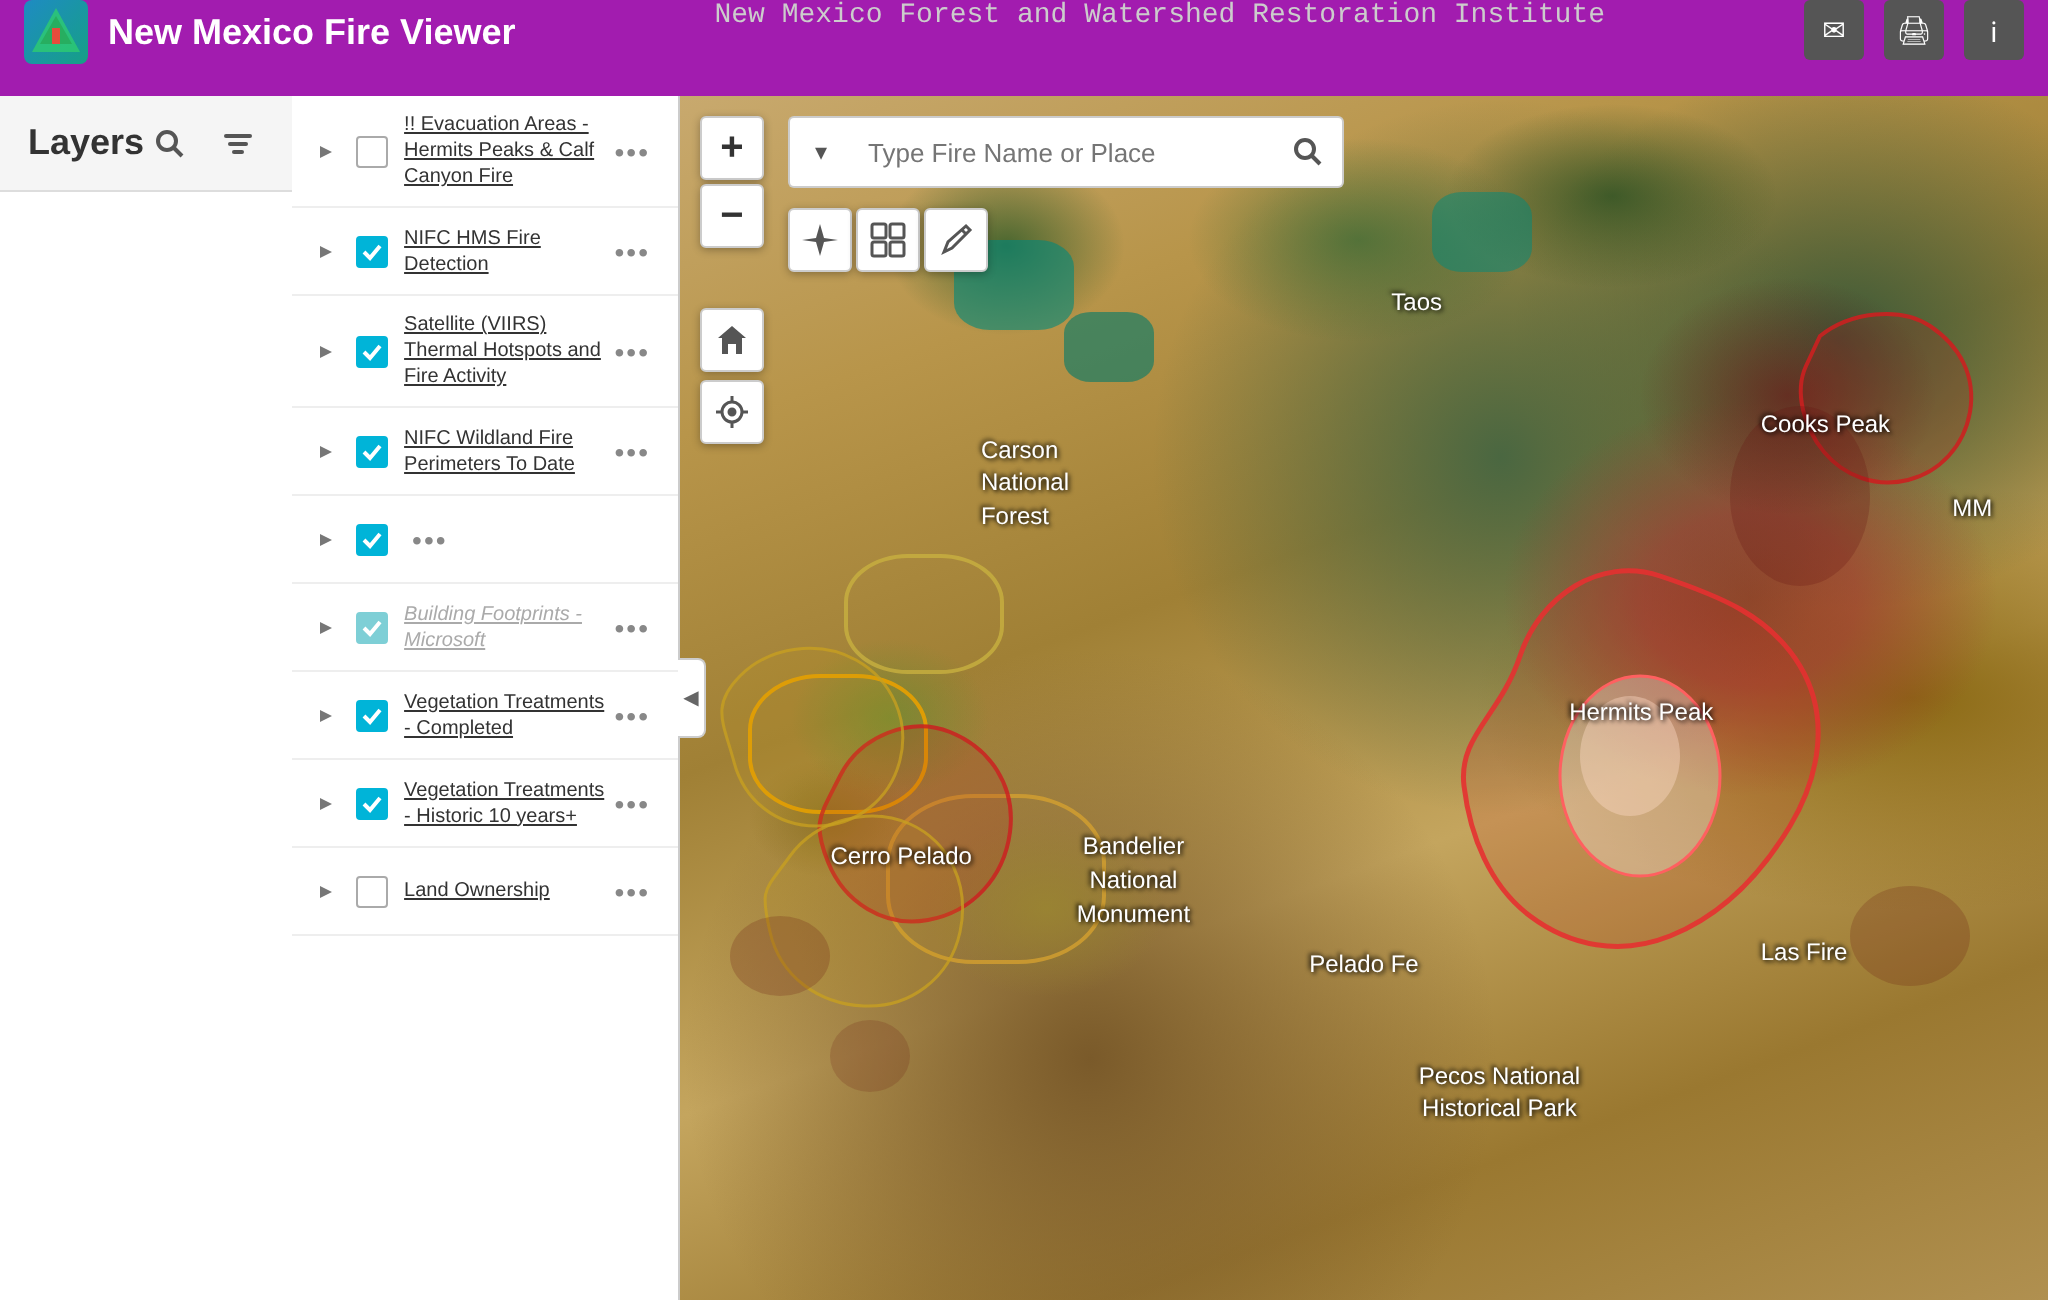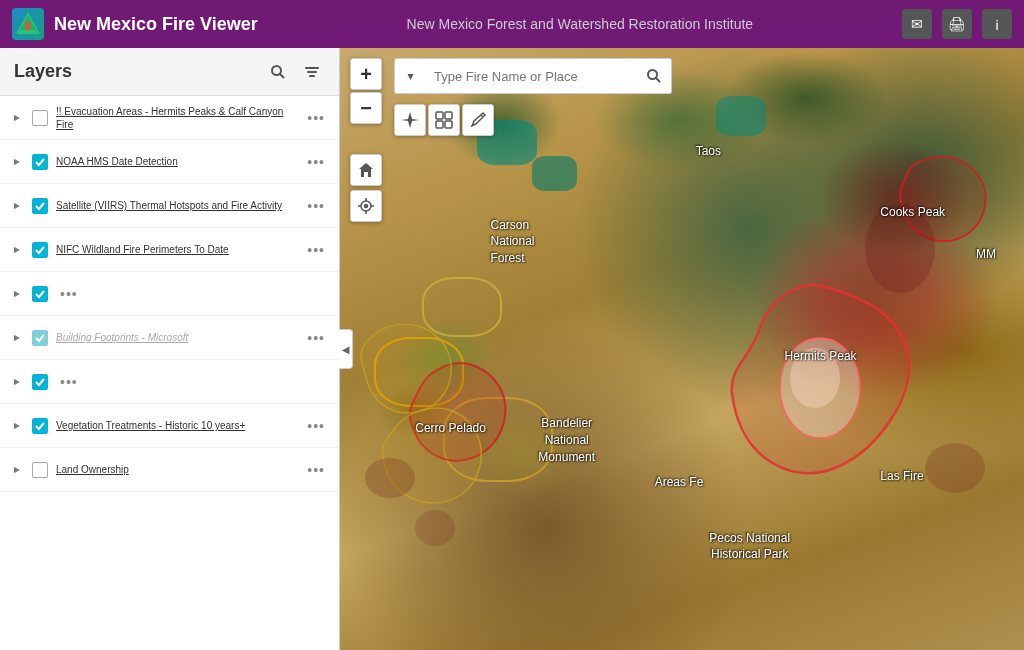--- a/index.html
+++ b/index.html
@@ -1,56 +1,55 @@
 <!DOCTYPE html>
 <html><head>
   <meta charset="utf-8">
   <style>
     * { margin: 0; padding: 0; box-sizing: border-box; }
     body { width: 1024px; height: 650px; overflow: hidden; font-family: Arial, sans-serif; display: flex; flex-direction: column; }
 
     
     .header {
       height: 48px;
-      background: #701a75;
+      background: #a21caf;
       display: flex;
-      align-items: center;
+      align-items: flex-start;
       justify-content: space-between;
       padding: 0 12px;
       flex-shrink: 0;
     }
     .header-left { display: flex; align-items: center; gap: 10px; }
     .header-logo {
       width: 32px; height: 32px;
       background: linear-gradient(135deg, #1e8bc3, #16a085);
       border-radius: 4px;
       display: flex; align-items: center; justify-content: center;
       font-size: 14px; font-weight: bold; color: white;
     }
     .header-title { color: white; font-size: 18px; font-weight: bold; }
-    .header-center { color: #ccc; font-size: 14px; }
+    .header-center { color: #ccc; font-size: 14px; font-family: Liberation Mono, monospace; }
     .header-right { display: flex; gap: 10px; }
     .header-icon-btn {
       width: 30px; height: 30px;
       background: #555;
       border: none; border-radius: 3px;
       color: white; cursor: pointer;
       display: flex; align-items: center; justify-content: center;
       font-size: 14px;
     }
 
     
     .main { display: flex; flex: 1; overflow: hidden; }
 
     
     .sidebar {
       width: 340px;
       background: white;
       display: flex;
-      flex-direction: column;
       flex-shrink: 0;
       border-right: 1px solid #ccc;
       position: relative;
       z-index: 10;
     }
     .sidebar-header {
       height: 48px;
       display: flex;
       align-items: center;
       justify-content: space-between;
@@ -279,21 +278,21 @@
           <div class="layer-expand">
             <svg width="10" height="10" viewBox="0 0 10 10">
               <polygon points="2,2 8,5 2,8" fill="#777"></polygon>
             </svg>
           </div>
           <div class="layer-checkbox checked">
             <svg width="12" height="12" viewBox="0 0 12 12">
               <polyline points="2,6 5,9 10,3" fill="none" stroke="white" stroke-width="2"></polyline>
             </svg>
           </div>
-          <span class="layer-label">NOAA HMS Date Detection</span>
+          <span class="layer-label">NIFC HMS Fire Detection</span>
           <button class="layer-menu-btn" style="font-size: 14px; letter-spacing: 1px;">•••</button>
         </div>
         <div class="layer-item">
           <div class="layer-expand">
             <svg width="10" height="10" viewBox="0 0 10 10">
               <polygon points="2,2 8,5 2,8" fill="#777"></polygon>
             </svg>
           </div>
           <div class="layer-checkbox checked">
             <svg width="12" height="12" viewBox="0 0 12 12">
@@ -348,20 +347,21 @@
           <div class="layer-expand">
             <svg width="10" height="10" viewBox="0 0 10 10">
               <polygon points="2,2 8,5 2,8" fill="#777"></polygon>
             </svg>
           </div>
           <div class="layer-checkbox checked">
             <svg width="12" height="12" viewBox="0 0 12 12">
               <polyline points="2,6 5,9 10,3" fill="none" stroke="white" stroke-width="2"></polyline>
             </svg>
           </div>
+          <span class="layer-label">Vegetation Treatments - Completed</span>
           <button class="layer-menu-btn" style="font-size: 14px; letter-spacing: 1px;">•••</button>
         </div>
         <div class="layer-item">
           <div class="layer-expand">
             <svg width="10" height="10" viewBox="0 0 10 10">
               <polygon points="2,2 8,5 2,8" fill="#777"></polygon>
             </svg>
           </div>
           <div class="layer-checkbox checked">
             <svg width="12" height="12" viewBox="0 0 12 12">
@@ -427,21 +427,21 @@
         <ellipse cx="50" cy="430" rx="25" ry="20" fill="rgba(100,15,15,0.35)" opacity="0.6"></ellipse>
         <ellipse cx="95" cy="480" rx="20" ry="18" fill="rgba(100,15,15,0.35)" opacity="0.5"></ellipse>
       </svg>
 
       <div class="map-label" style="top:28%;left:22%;line-height:1.4;">Carson<br>National<br>Forest</div>
       <div class="map-label" style="top:16%;left:52%;">Taos</div>
       <div class="map-label" style="top:26%;left:79%;color:white;">Cooks Peak</div>
       <div class="map-label" style="top:50%;left:65%;">Hermits Peak</div>
       <div class="map-label" style="top:62%;left:11%;">Cerro Pelado</div>
       <div class="map-label" style="top:61%;left:29%;text-align:center;line-height:1.4;">Bandelier<br>National<br>Monument</div>
-      <div class="map-label" style="top:71%;left:46%;">Areas Fe</div>
+      <div class="map-label" style="top:71%;left:46%;">Pelado Fe</div>
       <div class="map-label" style="top:70%;left:79%;">Las Fire</div>
       <div class="map-label" style="top:80%;left:54%;text-align:center;line-height:1.4;">Pecos National<br>Historical Park</div>
       <div class="map-label" style="top:33%;left:93%;">MM</div>
     </div>
 
     <div class="search-bar">
       <button class="search-dropdown-btn">▾</button>
       <input class="search-input" type="text" placeholder="Type Fire Name or Place" style="">
       <button class="search-btn">
         <svg width="16" height="16" viewBox="0 0 16 16" fill="none" stroke="#555" stroke-width="2">

